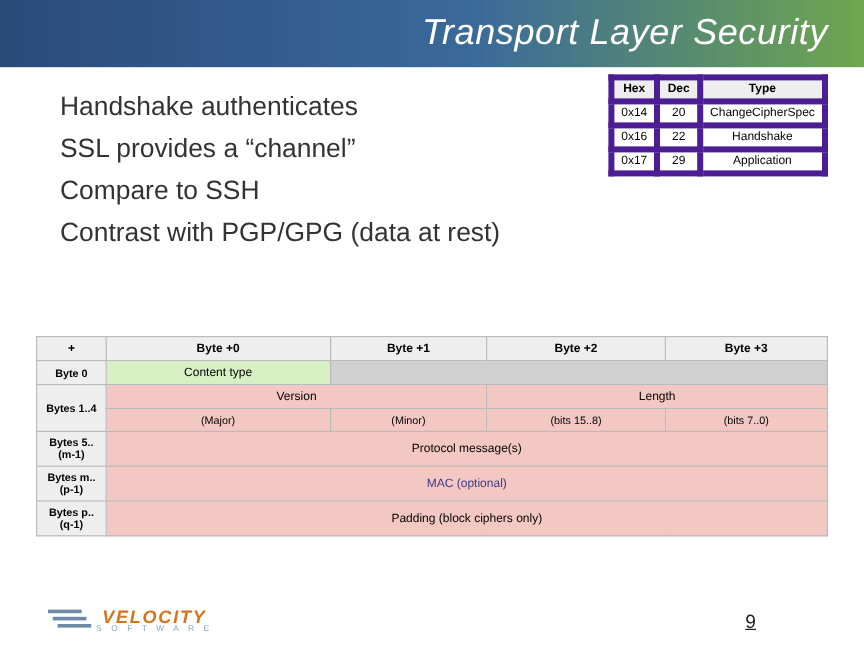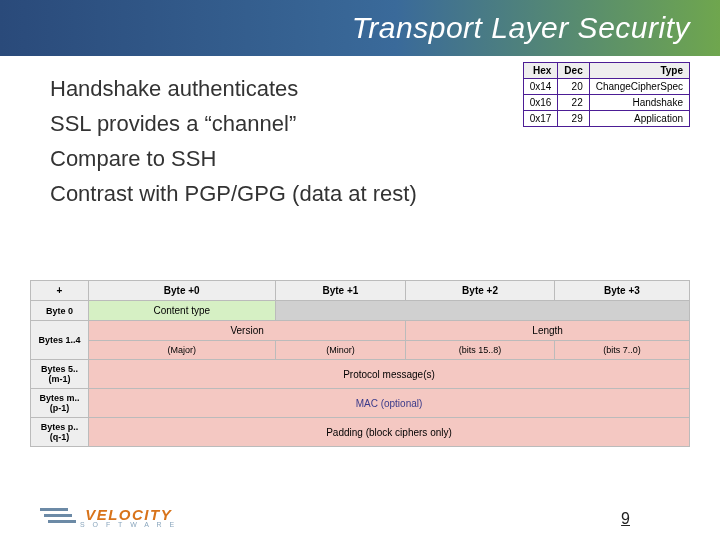--- a/index.html
+++ b/index.html
@@ -48,23 +48,23 @@
     font-size: 10px;
     background: #fff;
   }
   .ct-caption {
     font-weight: bold;
     text-align: center;
     font-size: 11px;
     padding-bottom: 2px;
   }
   .ct-table th, .ct-table td {
-    border: 1px solid #4c1d95;
+    border: 5px solid #4c1d95;
     padding: 2px 6px;
-    text-align: right;
+    text-align: center;
     white-space: nowrap;
   }
   .ct-table th { background: #eee; }
 
   
   .rec-wrap {
     position: absolute;
     top: 280px;
     left: 30px;
     right: 30px;

